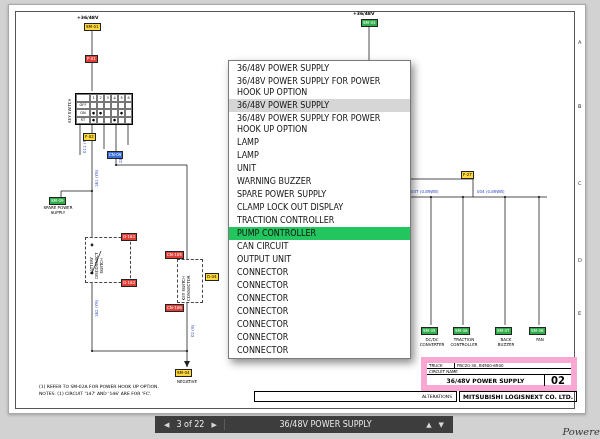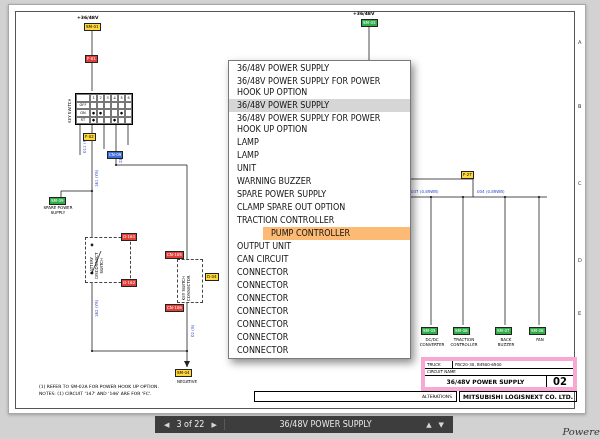--- a/index.html
+++ b/index.html
@@ -27,21 +27,21 @@
   .dashed-box { position:absolute; border:1px dashed #444; }
 
   .keyswitch { position:absolute; left:66px; top:88px; border:1px solid #000; display:grid;
                grid-template-columns:14px repeat(6,7px); grid-template-rows:repeat(4,7.5px);
                font-size:3.5px; z-index:1; background:#fff; }
   .keyswitch div { border:1px solid #777; display:flex; align-items:center; justify-content:center; }
 
   .notes { position:absolute; left:30px; top:378px; font-size:4.5px; line-height:7px; color:#000; }
 
   
-  .tblock { position:absolute; left:412px; top:352px; width:156px; height:34px; border:4px solid #f9a8d4;
+  .tblock { position:absolute; left:412px; top:352px; width:156px; height:34px; border:6px solid #f9a8d4;
             display:flex; flex-direction:column; font-size:4px; background:#fff; }
   .tb-row1 { display:flex; height:9px; border-bottom:1px solid #000; }
   .tb-row1 .c1 { width:28px; border-right:1px solid #000; display:flex; align-items:center; padding-left:2px; }
   .tb-row1 .c2 { flex:1; display:flex; align-items:center; padding-left:2px; }
   .tb-row2 { height:8px; border-bottom:1px solid #000; display:flex; align-items:center; padding-left:2px; }
   .tb-row3 { flex:1; display:flex; }
   .tb-row3 .name { flex:1; display:flex; align-items:center; justify-content:center;
                    font-size:6px; font-weight:bold; border-right:1px solid #000; }
   .tb-row3 .no { width:26px; display:flex; align-items:center; justify-content:center;
                  font-size:10px; font-weight:bold; }
@@ -49,21 +49,21 @@
                  font-size:4.5px; display:flex; align-items:center; justify-content:flex-end; padding-right:4px; }
   .company { position:absolute; left:450px; top:386px; width:118px; height:11px; border:1px solid #000;
              font-size:6px; font-weight:bold; display:flex; align-items:center; justify-content:center;
              white-space:nowrap; }
 
   
   .dropdown { position:absolute; left:228px; top:60px; width:183px; background:#fff;
               border:1px solid #7a7a7a; box-shadow:3px 4px 8px rgba(0,0,0,.45); z-index:5; padding:1px 0; }
   .dd-item { font-size:8px; line-height:11px; padding:1px 4px 1px 8px; color:#111; }
   .dd-item.selected { background:#d6d6d6; }
-  .dd-item.hover { background:#fdba74;margin-left:34px; }
+  .dd-item.hover { background:#22c55e; }
 
   
   .toolbar { position:absolute; left:155px; top:416px; width:298px; height:17px; background:#3d3d3d;
              display:flex; align-items:center; color:#e8e8e8; font-size:8px; gap:7px; padding:0 9px; z-index:6; }
   .tb-icon { font-size:7px; color:#d8d8d8; }
   .tb-sep { width:1px; height:11px; background:#5a5a5a; }
   .tb-label { flex:1; text-align:center; font-size:8px; white-space:nowrap; overflow:hidden; }
 
   .watermark { position:absolute; right:0px; bottom:2px; font-family:"DejaVu Serif", serif;
                font-style:italic; font-size:10px; color:#333; z-index:6; }
@@ -209,25 +209,25 @@
 <div class="dropdown" id="bookmark-list">
     <div class="dd-item">36/48V POWER SUPPLY</div>
     <div class="dd-item">36/48V POWER SUPPLY FOR POWER HOOK UP OPTION</div>
     <div class="dd-item selected">36/48V POWER SUPPLY</div>
     <div class="dd-item">36/48V POWER SUPPLY FOR POWER HOOK UP OPTION</div>
     <div class="dd-item">LAMP</div>
     <div class="dd-item">LAMP</div>
     <div class="dd-item">UNIT</div>
     <div class="dd-item">WARNING BUZZER</div>
     <div class="dd-item">SPARE POWER SUPPLY</div>
-    <div class="dd-item">CLAMP SPARE OUT OPTION</div>
+    <div class="dd-item">CLAMP LOCK OUT DISPLAY</div>
     <div class="dd-item">TRACTION CONTROLLER</div>
     <div class="dd-item hover">PUMP CONTROLLER</div>
+    <div class="dd-item">CAN CIRCUIT</div>
     <div class="dd-item">OUTPUT UNIT</div>
-    <div class="dd-item">CAN CIRCUIT</div>
     <div class="dd-item">CONNECTOR</div>
     <div class="dd-item">CONNECTOR</div>
     <div class="dd-item">CONNECTOR</div>
     <div class="dd-item">CONNECTOR</div>
     <div class="dd-item">CONNECTOR</div>
     <div class="dd-item">CONNECTOR</div>
     <div class="dd-item">CONNECTOR</div>
   </div>
 
 <div class="toolbar">

